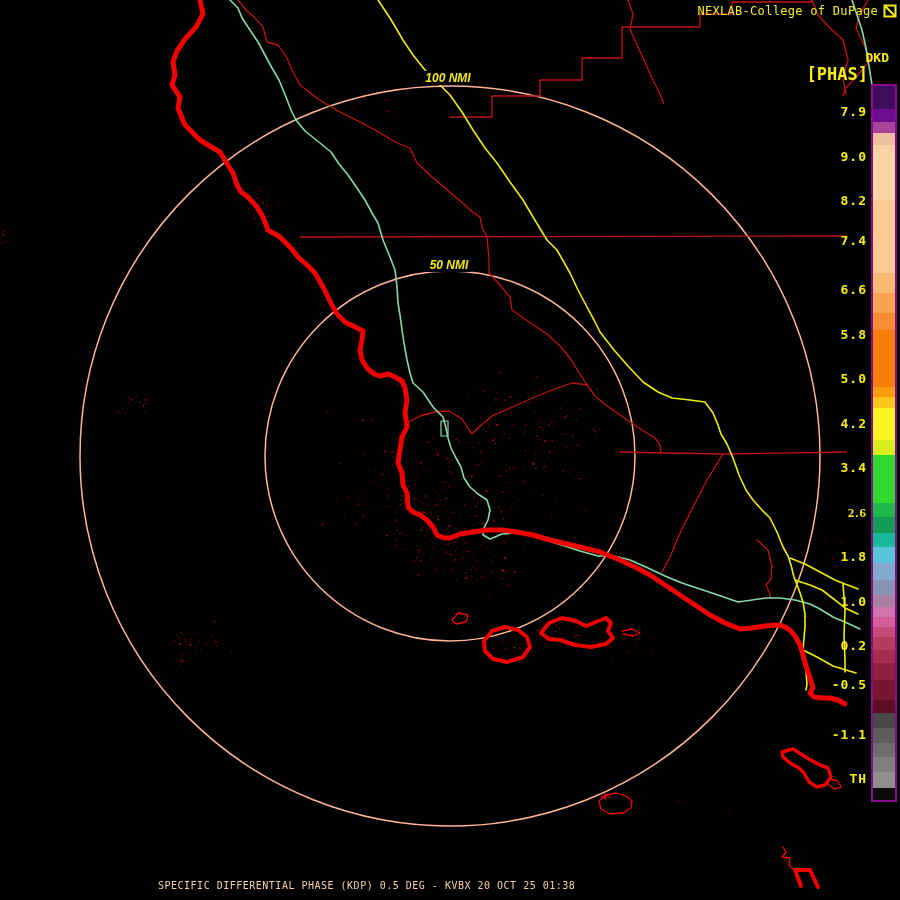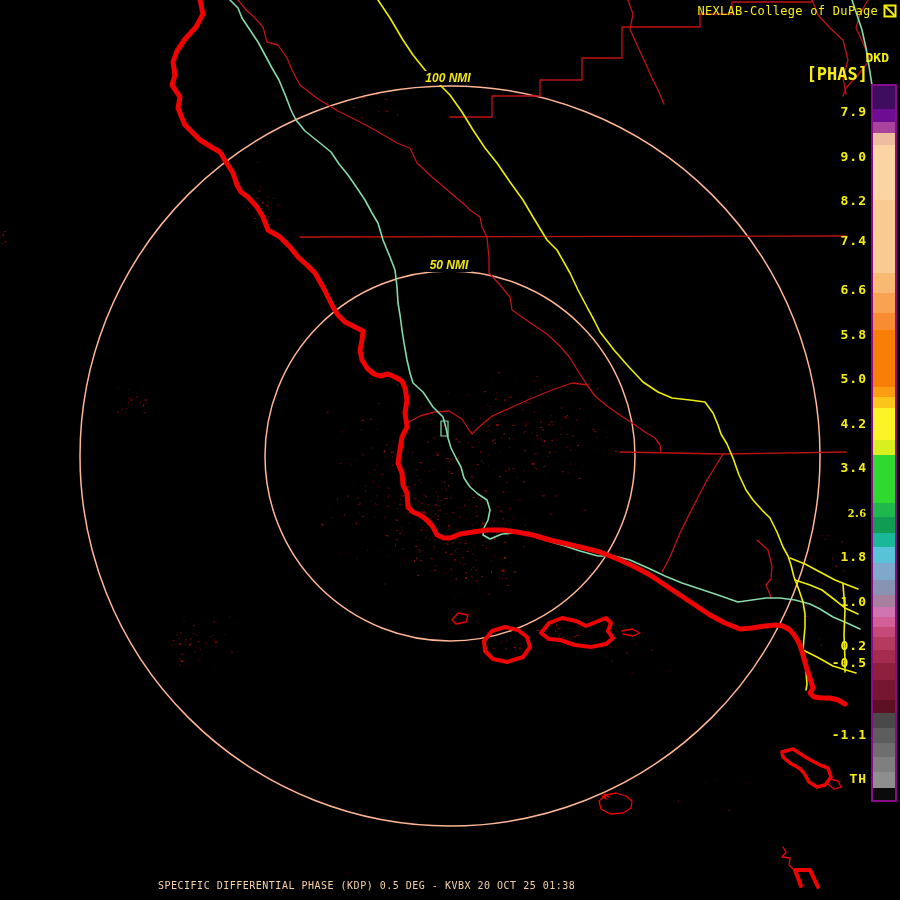--- a/index.html
+++ b/index.html
@@ -809,20 +809,20 @@
       <div class="scale-label" style="top: 222px; margin-top: 11px;">7.4</div>
       <div class="scale-label" style="top: 282px;">6.6</div>
       <div class="scale-label" style="top: 327px;">5.8</div>
       <div class="scale-label" style="top: 371px;">5.0</div>
       <div class="scale-label" style="top: 416px;">4.2</div>
       <div class="scale-label" style="top: 460px;">3.4</div>
       <div class="scale-label" style="top: 505px; font-family: Liberation Serif, serif;">2.6</div>
       <div class="scale-label" style="top: 549px;">1.8</div>
       <div class="scale-label" style="top: 594px;">1.0</div>
       <div class="scale-label" style="top: 638px;">0.2</div>
-      <div class="scale-label" style="top: 655px; padding-left: 28px;">-0.5</div>
+      <div class="scale-label" style="top: 677px; padding-left: 28px;">-0.5</div>
       <div class="scale-label" style="top: 727px;">-1.1</div>
       <div class="scale-label" style="top: 772px; font-family: Liberation Mono, monospace;">TH</div>
     </div>
 
   <div class="caption">SPECIFIC DIFFERENTIAL PHASE (KDP) 0.5 DEG - KVBX 20 OCT 25 01:38</div>
 
 </div>
 
 </body></html>

